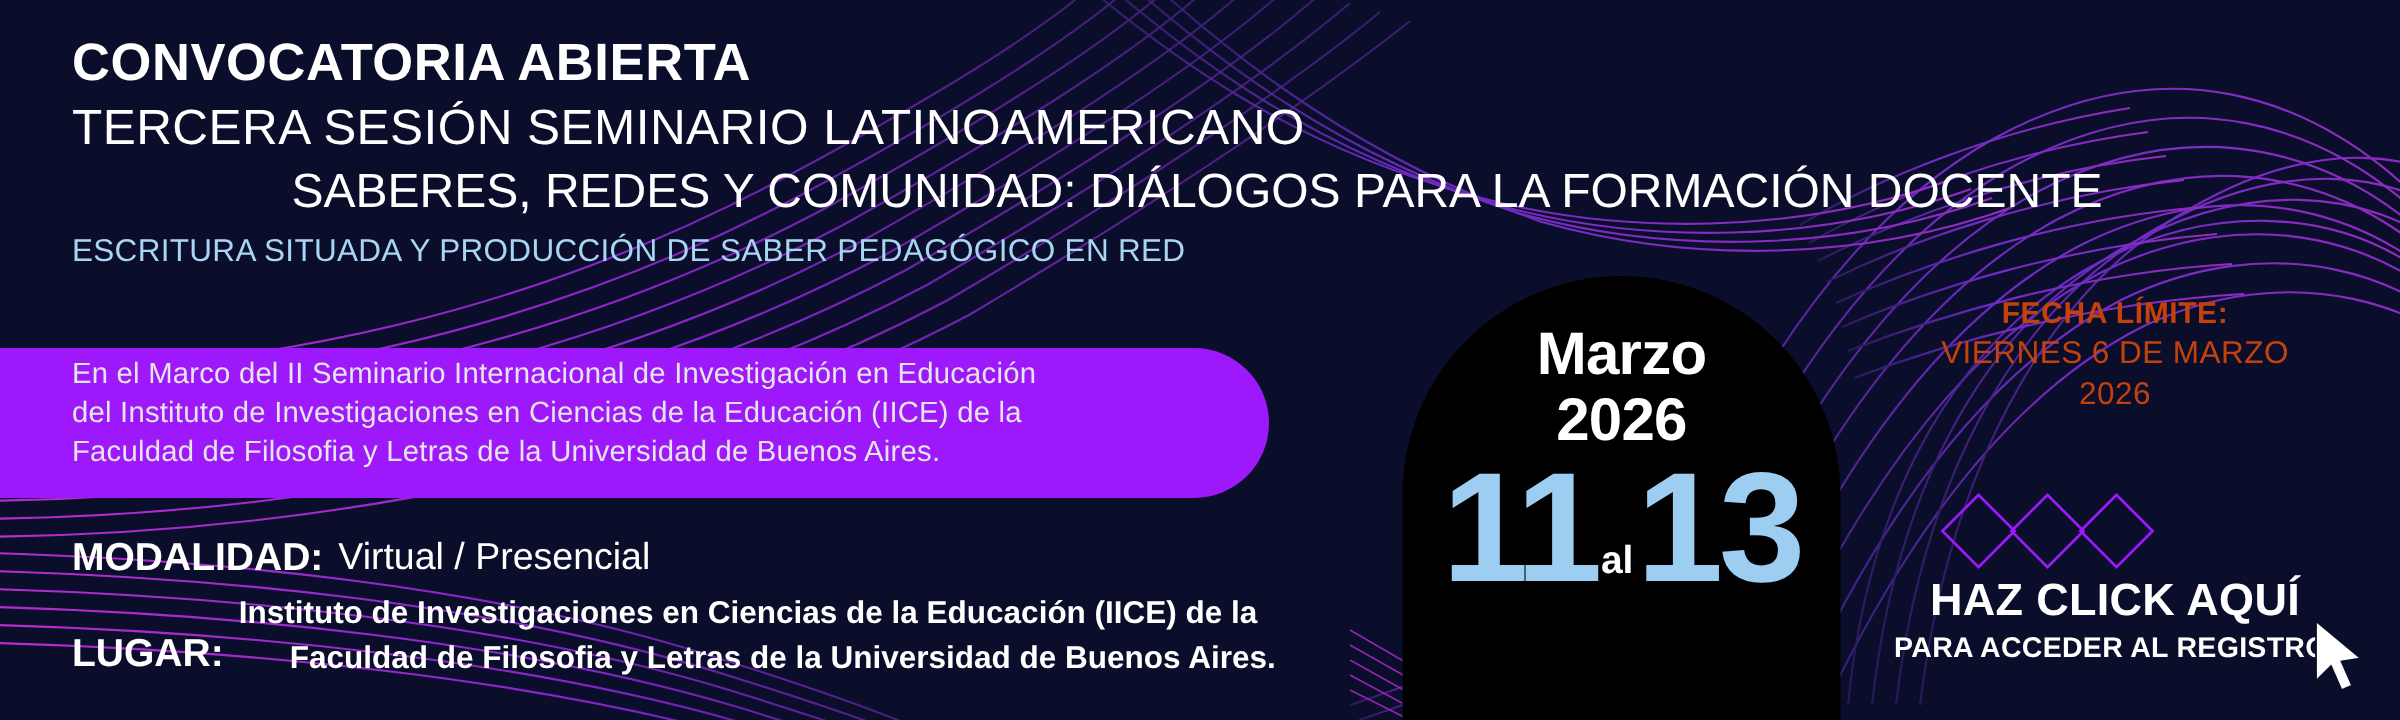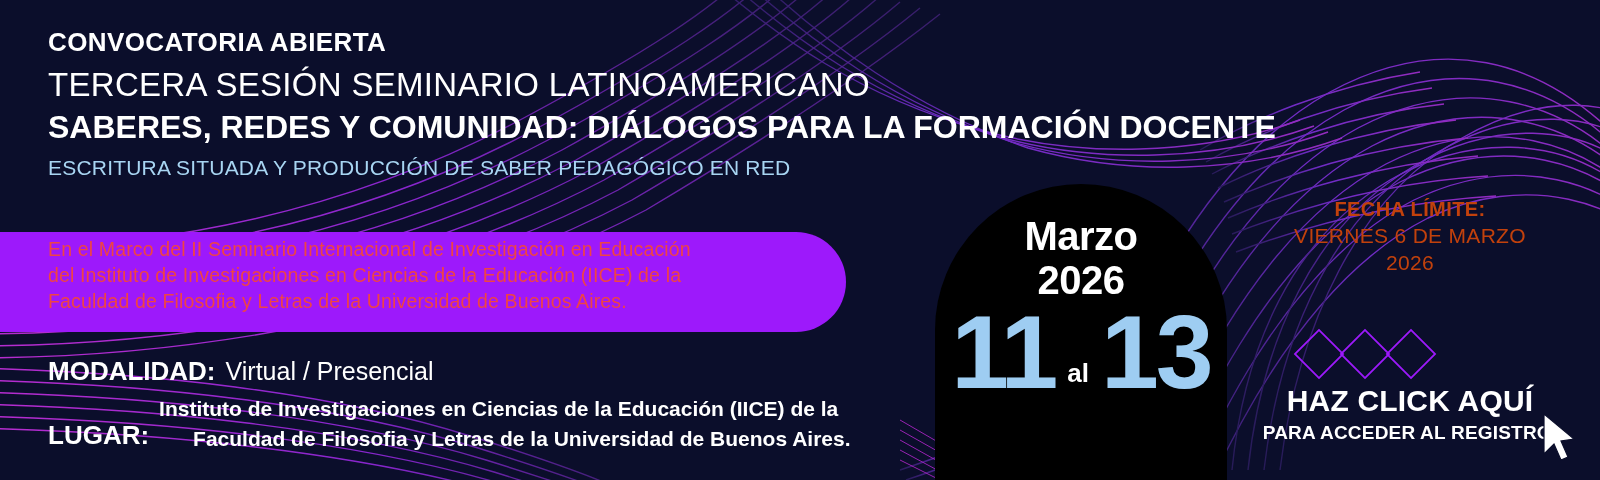--- a/index.html
+++ b/index.html
@@ -24,21 +24,21 @@
     width:886px; height:100px;
     background:#9d19fb;
     border-radius:0 60px 60px 0;
     z-index:3;
   }
   .bubble-text{
     position:absolute;
     left:48px; top:236px;
     width:770px;
     z-index:5;
-    color:#ef4444;
+    color:#e5e5e5;
     font-size:19.5px;
     line-height:26px;
     letter-spacing:0.15px;
   }
 
   
   .arch{
     position:absolute;
     left:935px; top:184px;
     width:292px; height:312px;
@@ -61,21 +61,21 @@
     text-align:center;
     color:#ffffff;
     font-weight:bold;
     font-size:40px;
     line-height:44px;
     letter-spacing:-0.5px;
   }
   .arch-range{
     position:absolute; top:120px; left:0; right:0;
     display:flex; align-items:flex-end; justify-content:center;
-    gap:12px;
+    gap:2px;
   }
   .d-num{
     color:#9ecdf2;
     font-weight:bold;
     font-size:104px;
     line-height:96px;
     letter-spacing:-3px;
   }
   .d-al{
     color:#ffffff;
@@ -87,32 +87,33 @@
 
   
   .head{
     position:absolute;
     left:48px; top:20px;
     z-index:6;
     width:1500px;
   }
   .h-line1{
     color:#ffffff; font-weight:bold;
-    font-size:26px; line-height:44px;
+    font-size:35px; line-height:44px;
     letter-spacing:0.4px;
   }
   .h-line2{
     color:#ffffff; font-weight:normal;
     font-size:33px; line-height:42px;
     letter-spacing:0.3px;
   }
   .h-line3{
-    color:#ffffff; font-weight:bold;
+    color:#ffffff; font-weight:normal;
     font-size:32px; line-height:42px;
     letter-spacing:0px;
+    text-align:center;
   }
   .h-sub{
     color:#a8d5f2; font-weight:normal;
     font-size:21px; line-height:27px;
     letter-spacing:0.2px;
     margin-top:6px;
   }
 
   
   .info{

